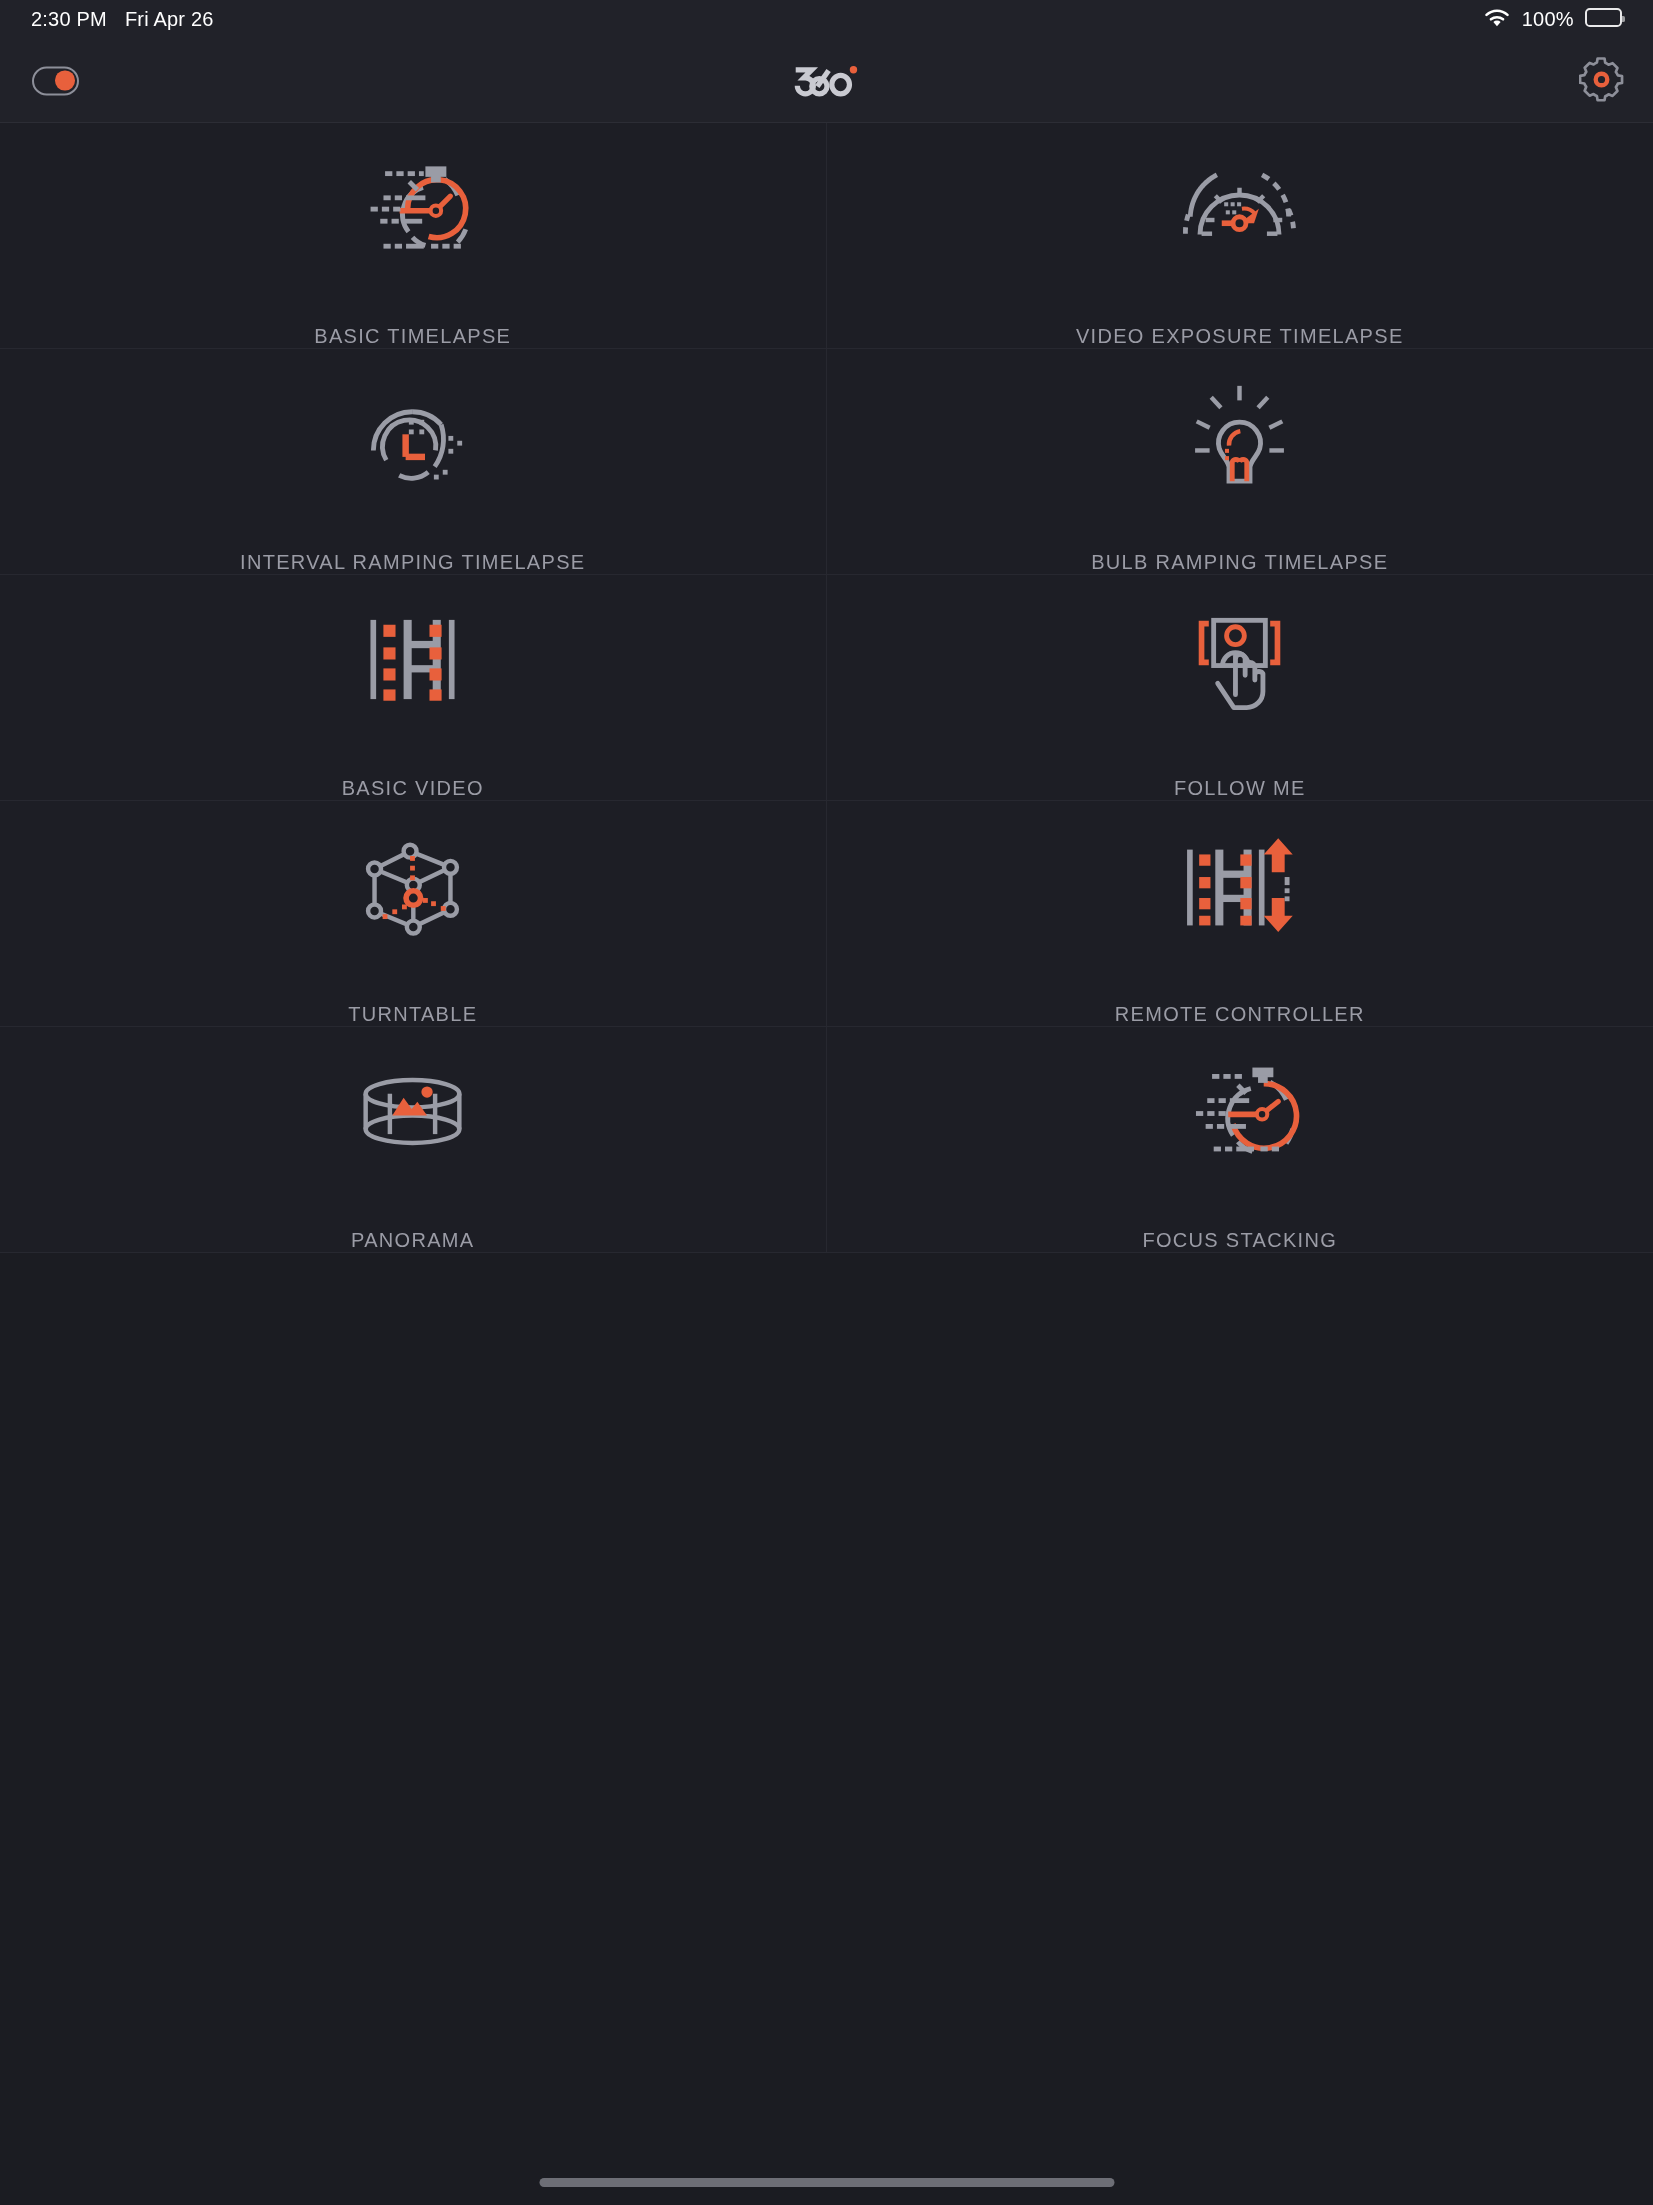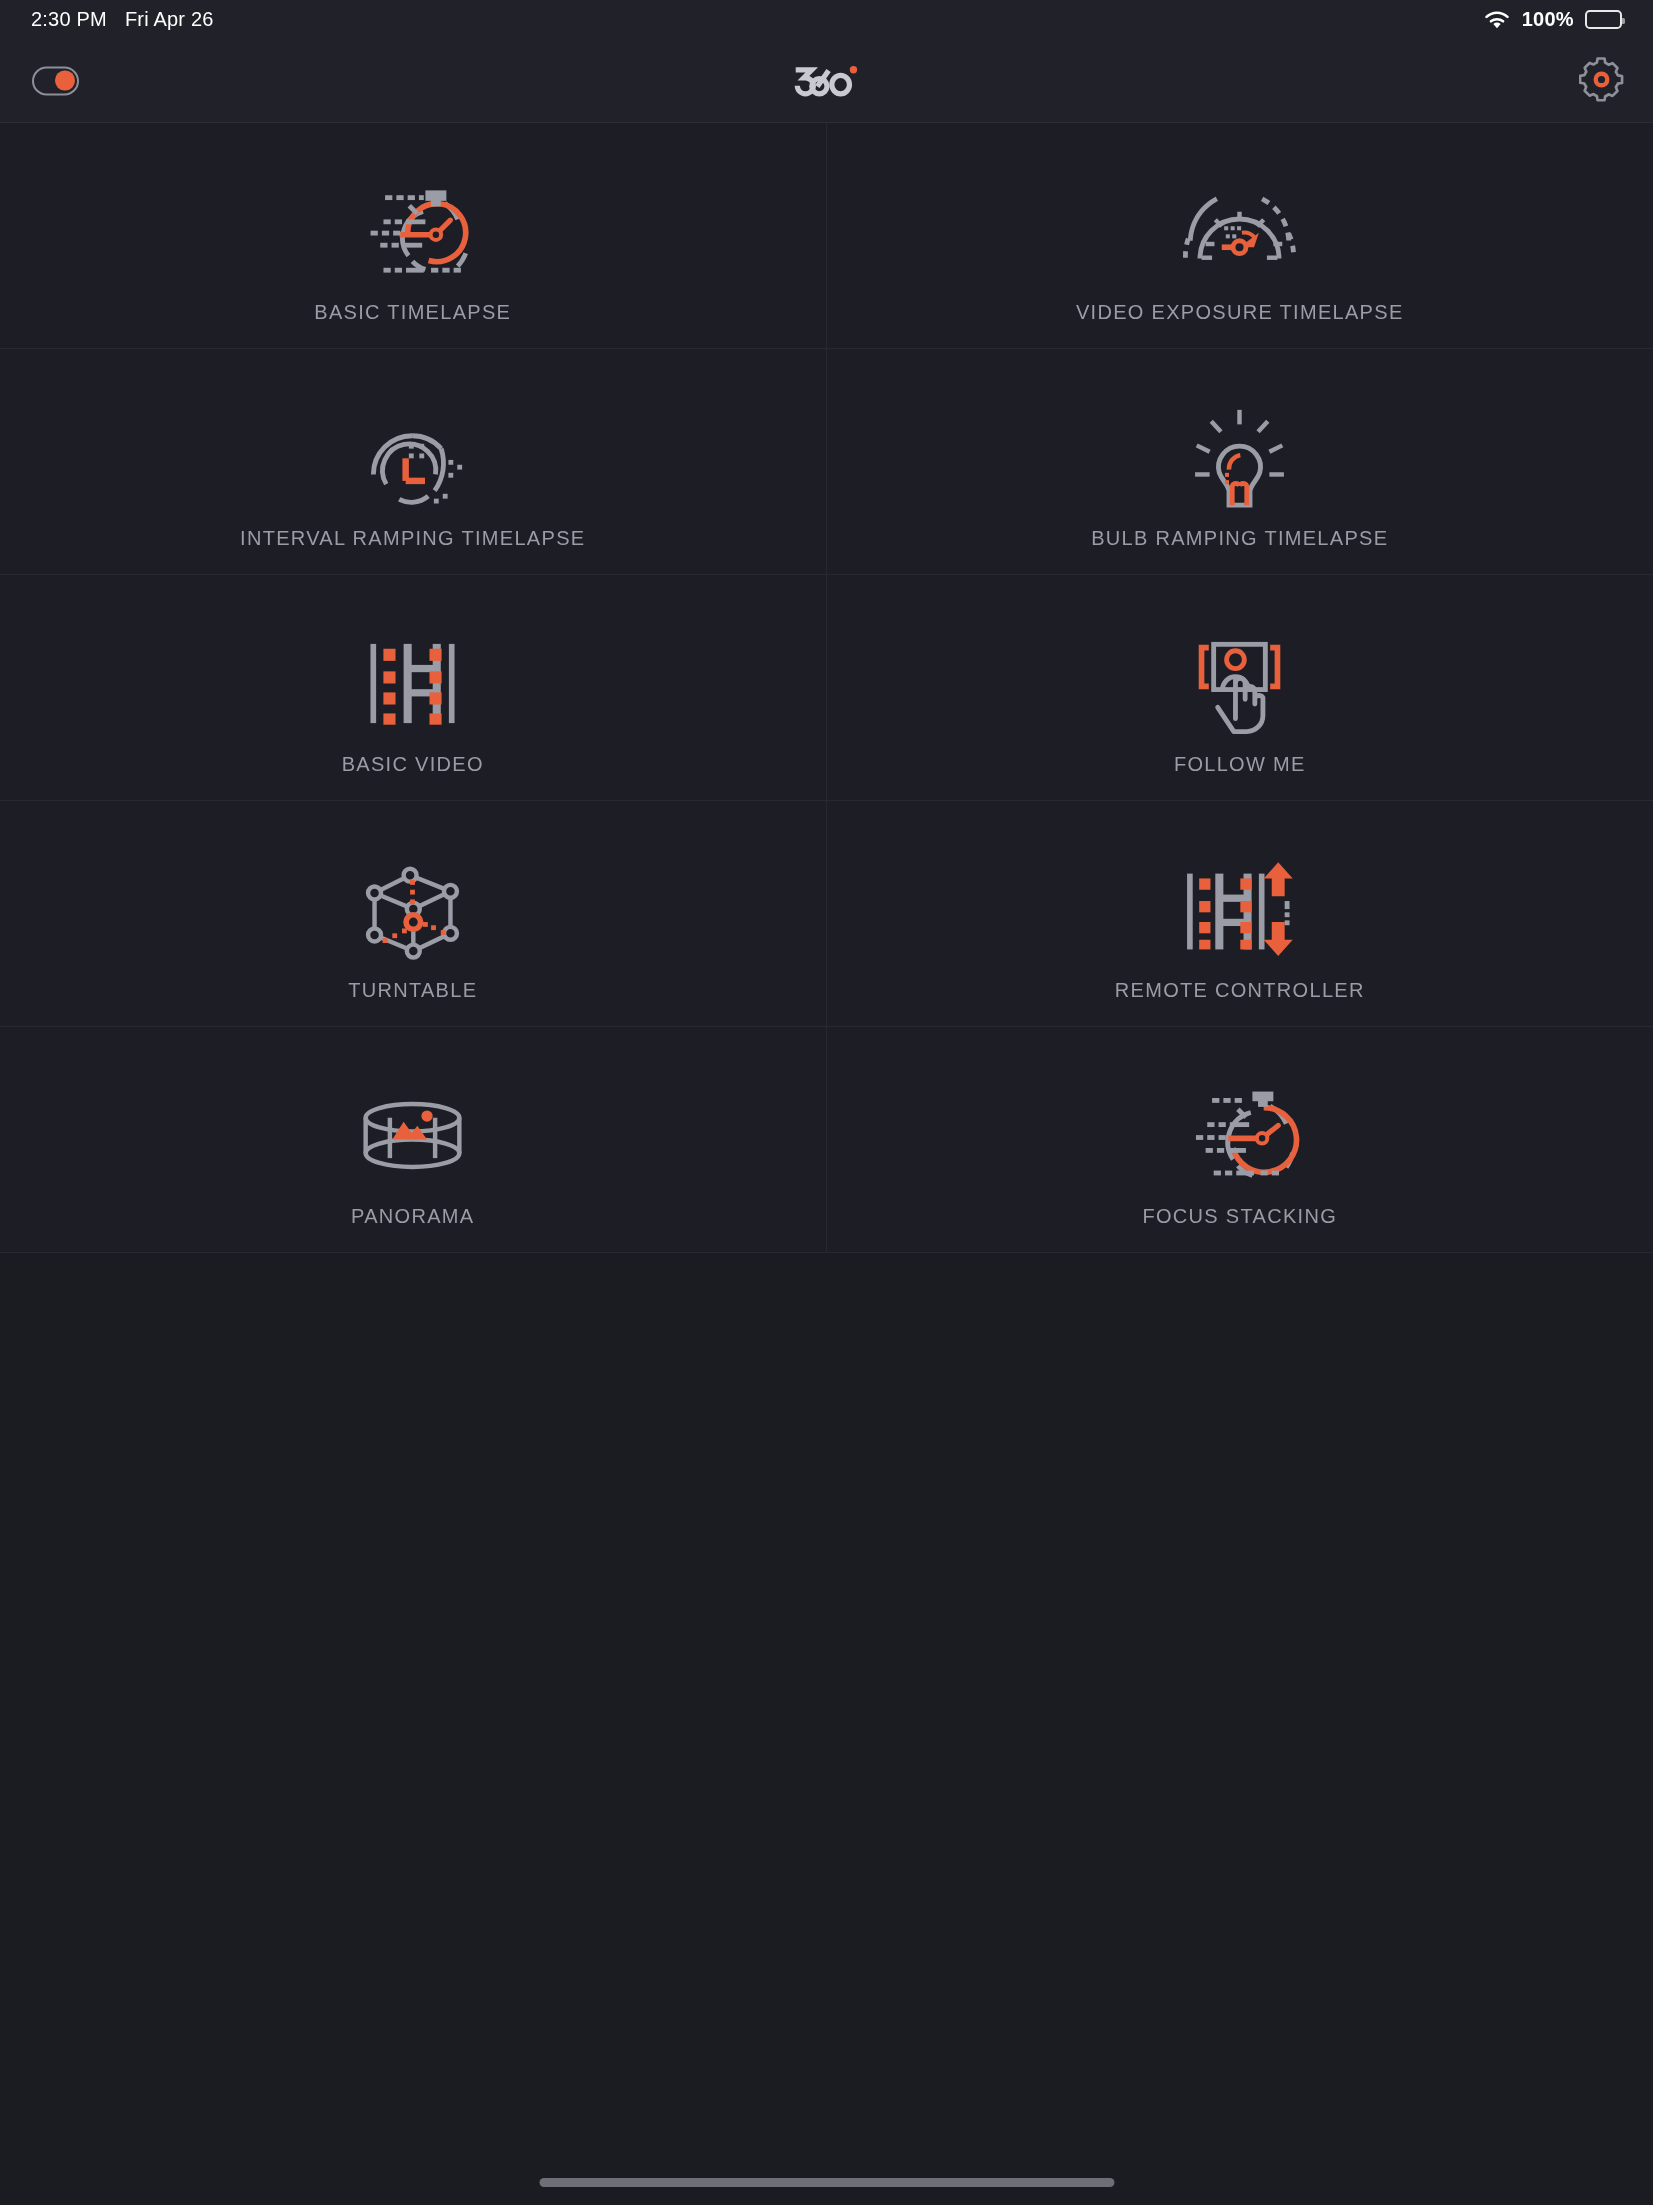--- a/index.html
+++ b/index.html
@@ -13,21 +13,21 @@
   .statusbar {
     height: 39px;
     display: flex; align-items: center;
     padding: 0 31px;
     background: #212229;
     color: #ffffff;
     font-size: 20px;
     letter-spacing: 0.2px;
   }
   .sb-left { display: flex; align-items: center; gap: 18px; font-weight: 500; }
-  .sb-right { margin-left: auto; display: flex; align-items: center; gap: 11.3px; font-weight: 700; }
+  .sb-right { margin-left: auto; display: flex; gap: 11.3px; font-weight: 400; }
   .wifi-icon { display: inline-block; width: 26px; height: 19.4px; }
   .battery {
     position: relative; width: 37px; height: 18.6px;
     border: 2px solid rgba(255,255,255,.9);
     border-radius: 4.8px; padding: 1.6px;
   }
   .battery .fill { width: 100%; height: 100%; background: #ffffff; border-radius: 2px; }
   .battery::after {
     content: ""; position: absolute; right: -4.8px; top: 5.7px;
     width: 2.4px; height: 6.5px; background: rgba(255,255,255,.55);
@@ -56,21 +56,21 @@
   
   .grid {
     display: grid;
     grid-template-columns: 1fr 1fr;
   }
   .cell {
     height: 226px;
     border-right: 0.8px solid #272830;
     border-bottom: 0.8px solid #272830;
     display: flex; flex-direction: column;
-    align-items: center; justify-content: center;
+    align-items: center; justify-content: space-between;
     padding-top: 24px;
     background: #1d1e25;
   }
   .cell:nth-child(even) { border-right: none; }
   .cell .art { height: 121px; display: flex; align-items: center; justify-content: center; }
   .cell .label {
     margin-top: 9.7px;
     color: #9b9ca6;
     font-size: 20px;
     letter-spacing: 1.3px;

